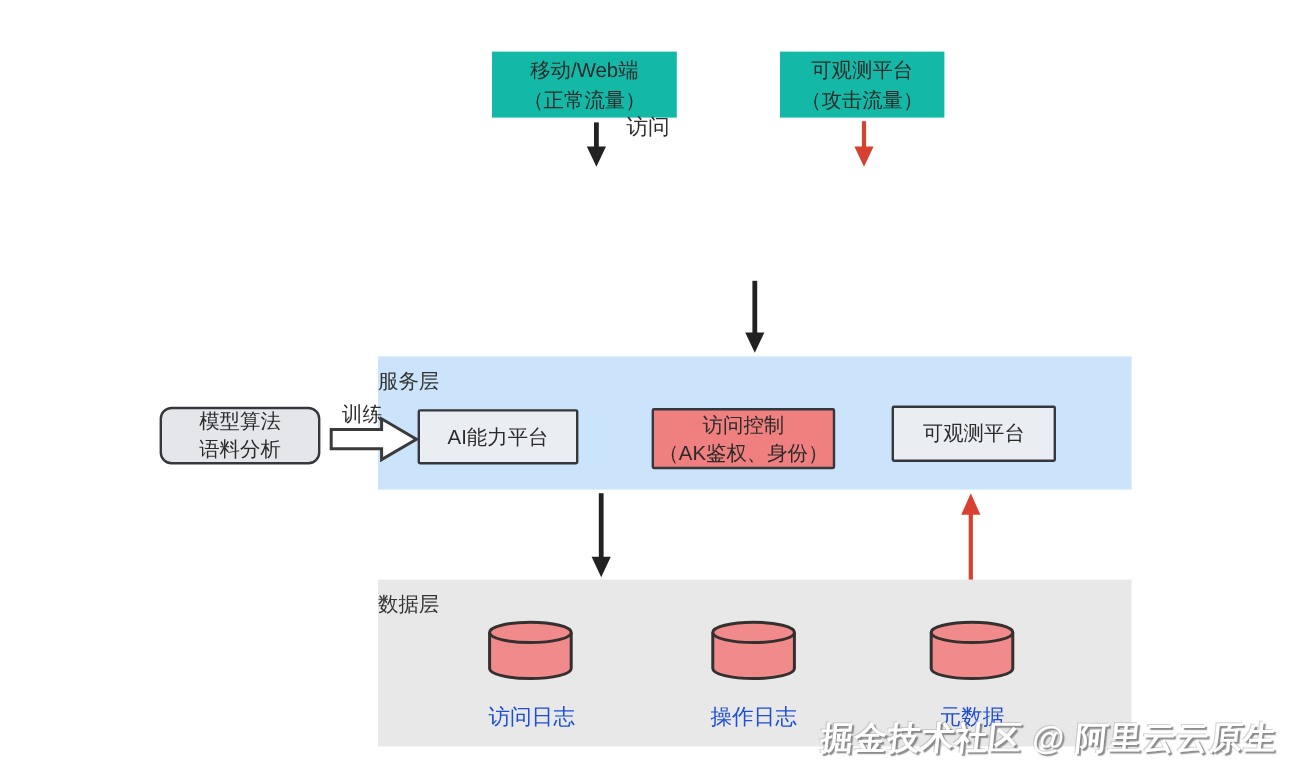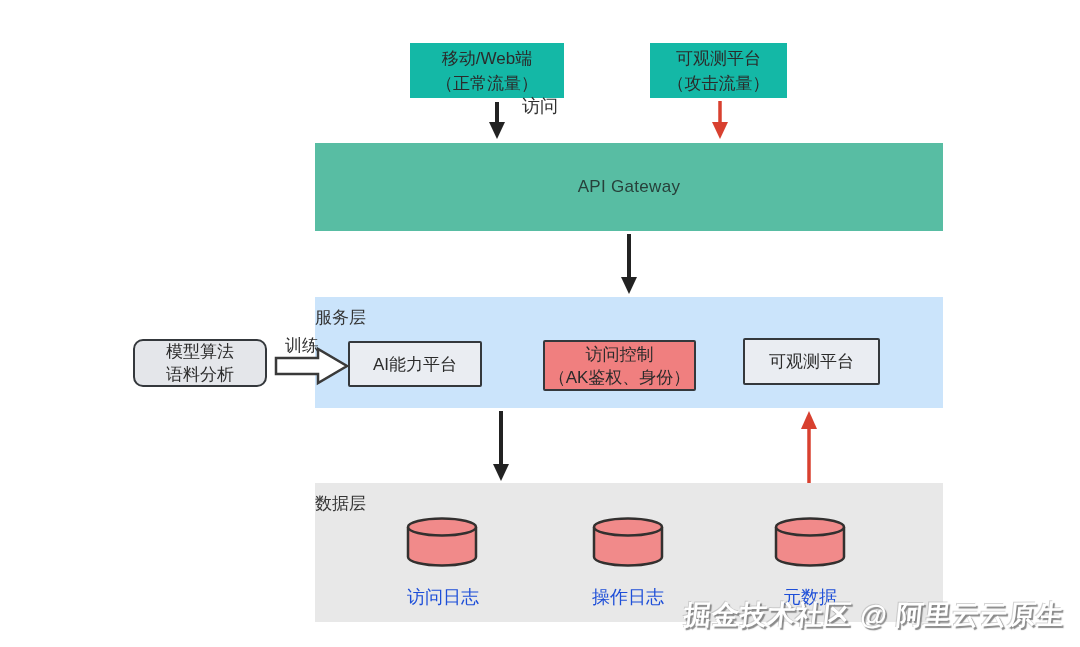--- a/index.html
+++ b/index.html
@@ -38,23 +38,20 @@
     <div>移动/Web端</div>
     <div>（正常流量）</div>
   </div>
   <div class="node plain" style="left:650px;top:43px;width:137px;height:55px;">
     <div>可观测平台</div>
     <div>（攻击流量）</div>
   </div>
 
   <div class="flow-label" style="left:522px;top:94px;">访问</div>
 
-  <div class="layer gateway">
-    <span>API Gateway</span>
-  </div>
 
   <div class="layer service">
     <div class="layer-title">服务层</div>
   </div>
 
   <div class="node bordered model-box" style="left:133px;top:339px;width:134px;height:48px;line-height:23px;">
     <div>模型算法</div>
     <div>语料分析</div>
   </div>
   <div class="flow-label" style="left:285px;top:334px;font-size:17px;">训练</div>

